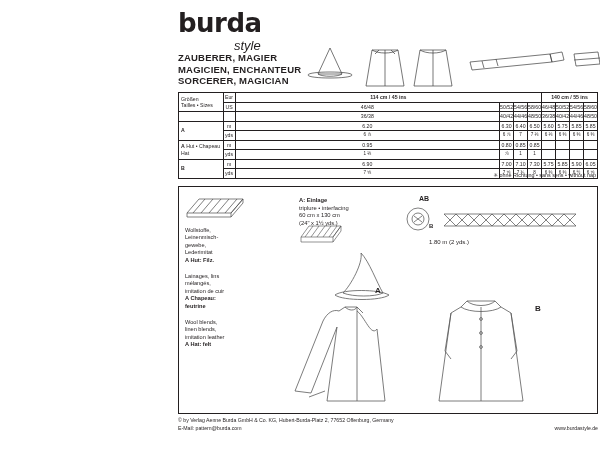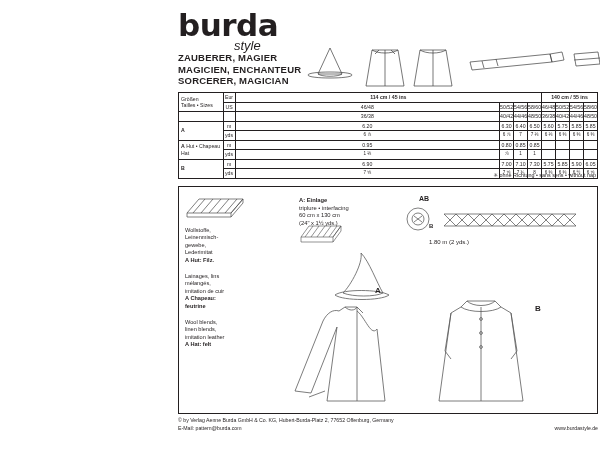--- a/index.html
+++ b/index.html
@@ -18,21 +18,21 @@
   }
   
   .brand {
     position: absolute;
     left: 178px; top: 10px;
     line-height: 1;
   }
   .brand .word {
     font-family: "DejaVu Sans", sans-serif;
     font-weight: 700;
-    font-size: 31px;
+    font-size: 26px;
     letter-spacing: -0.5px;
     color: #231f20;
   }
   .brand .style {
     position: absolute;
     left: 56px; top: 29px;
     font-size: 13px;
     font-style: italic;
     color: #231f20;
   }

